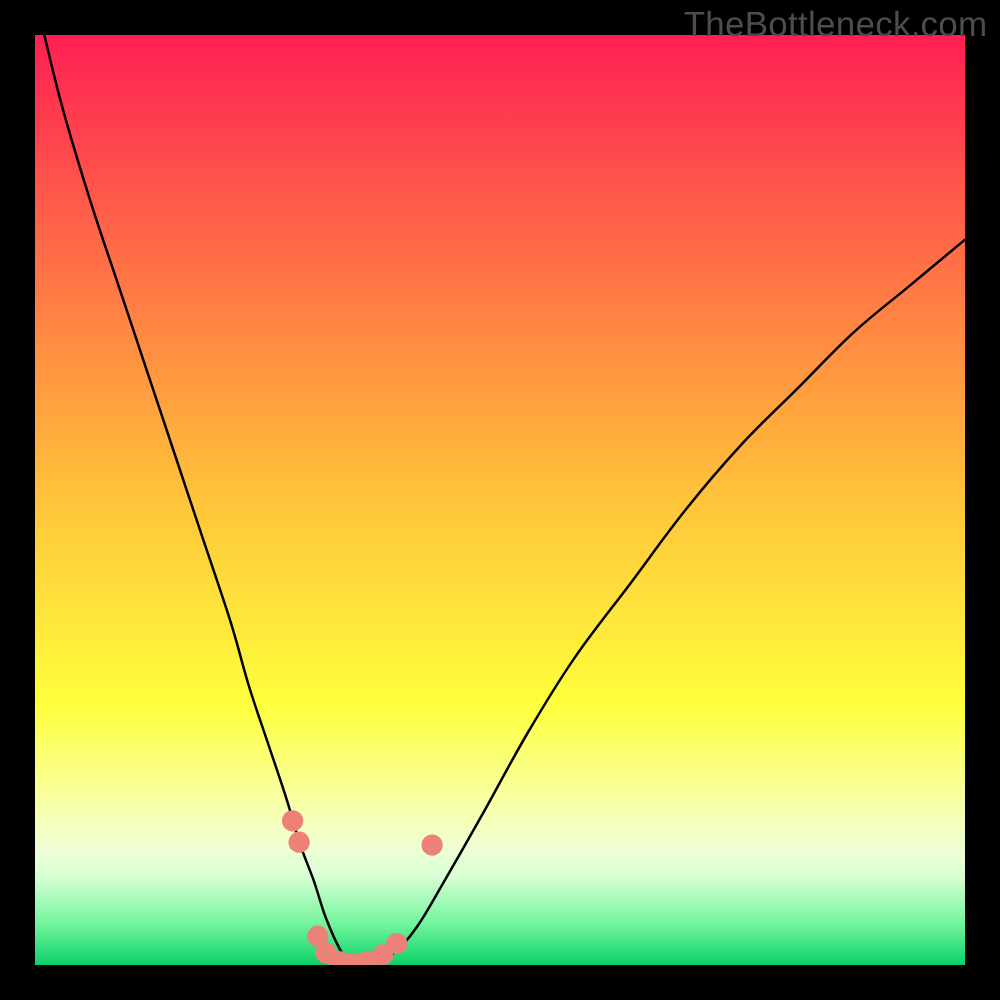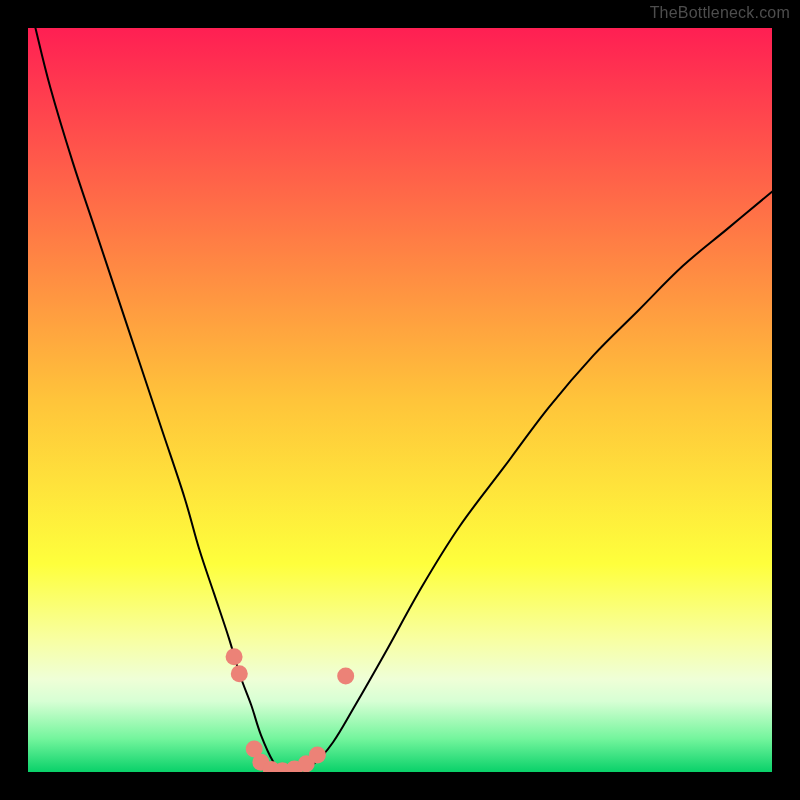--- a/index.html
+++ b/index.html
@@ -17,21 +17,21 @@
     top: 0;
     width: 800px;
     height: 800px;
     background: #000;
   }
   .watermark {
     position: absolute;
     top: 4px;
     right: 10px;
     color: #4d4d4d;
-    font-size: 16px;
+    font-size: 28px;
     letter-spacing: 0.2px;
     font-weight: 400;
     z-index: 5;
   }
   .plot-area {
     position: absolute;
     left: 28px;
     top: 28px;
     width: 744px;
     height: 744px;

